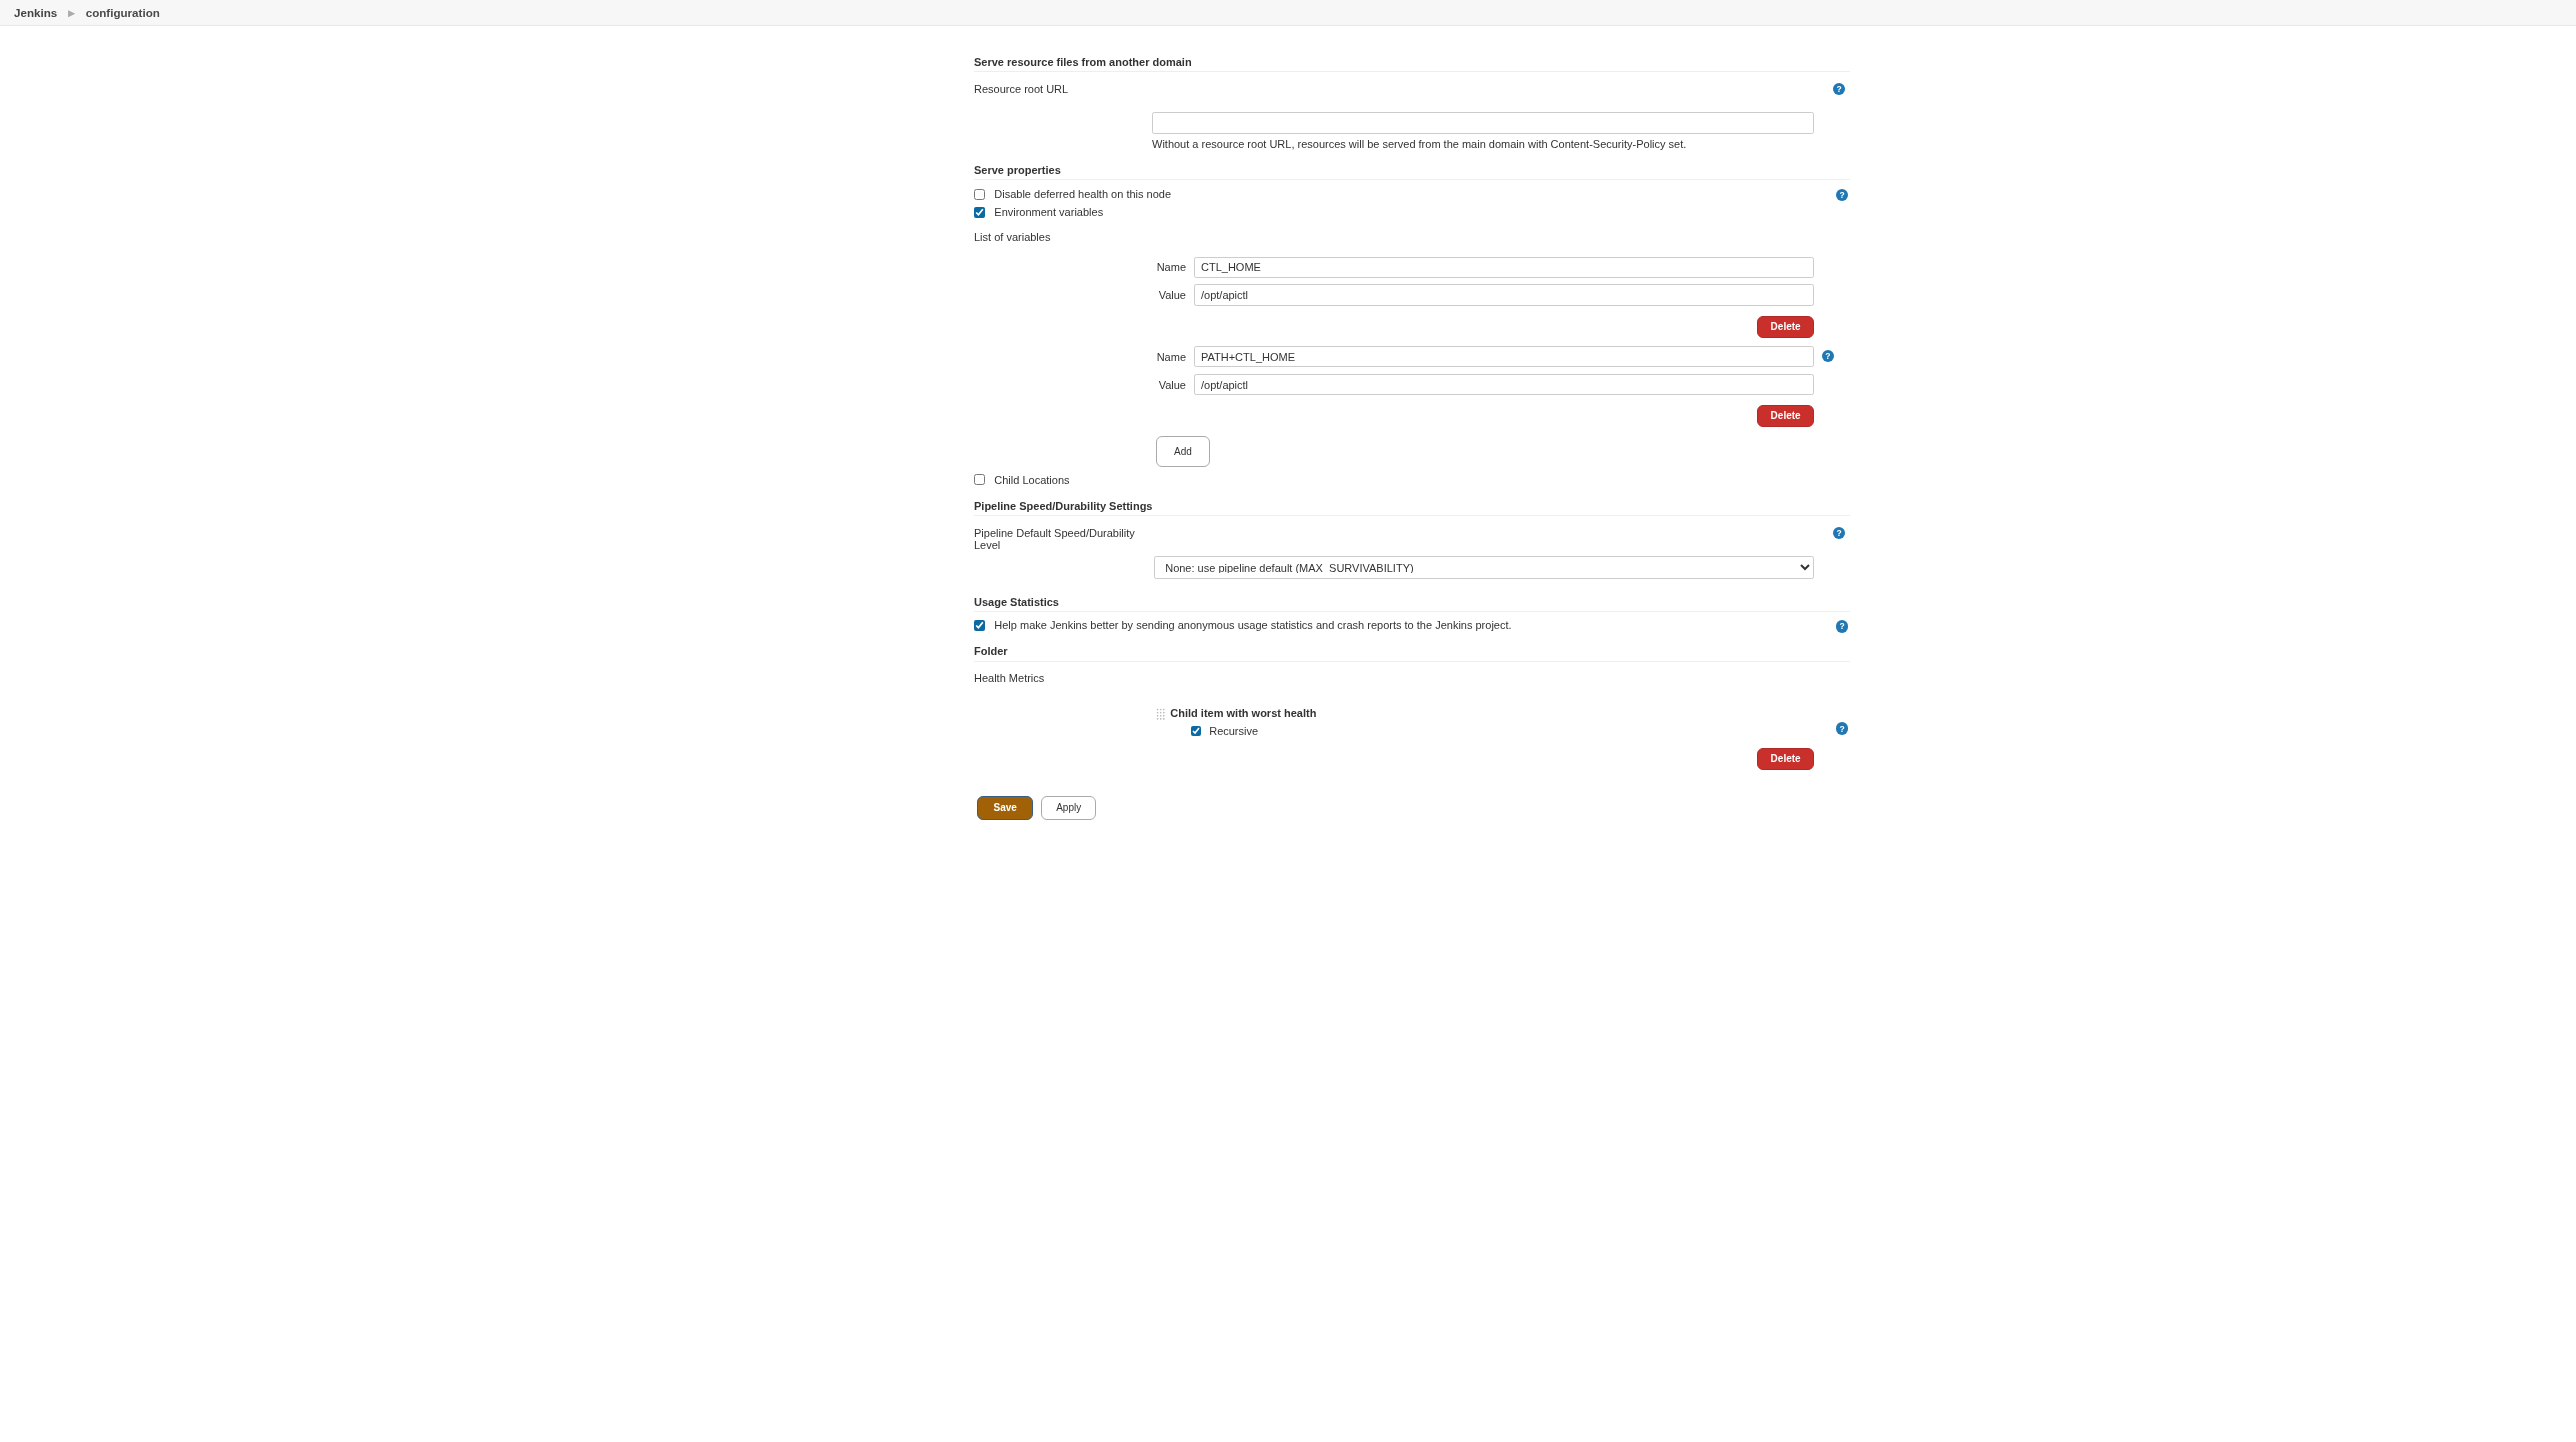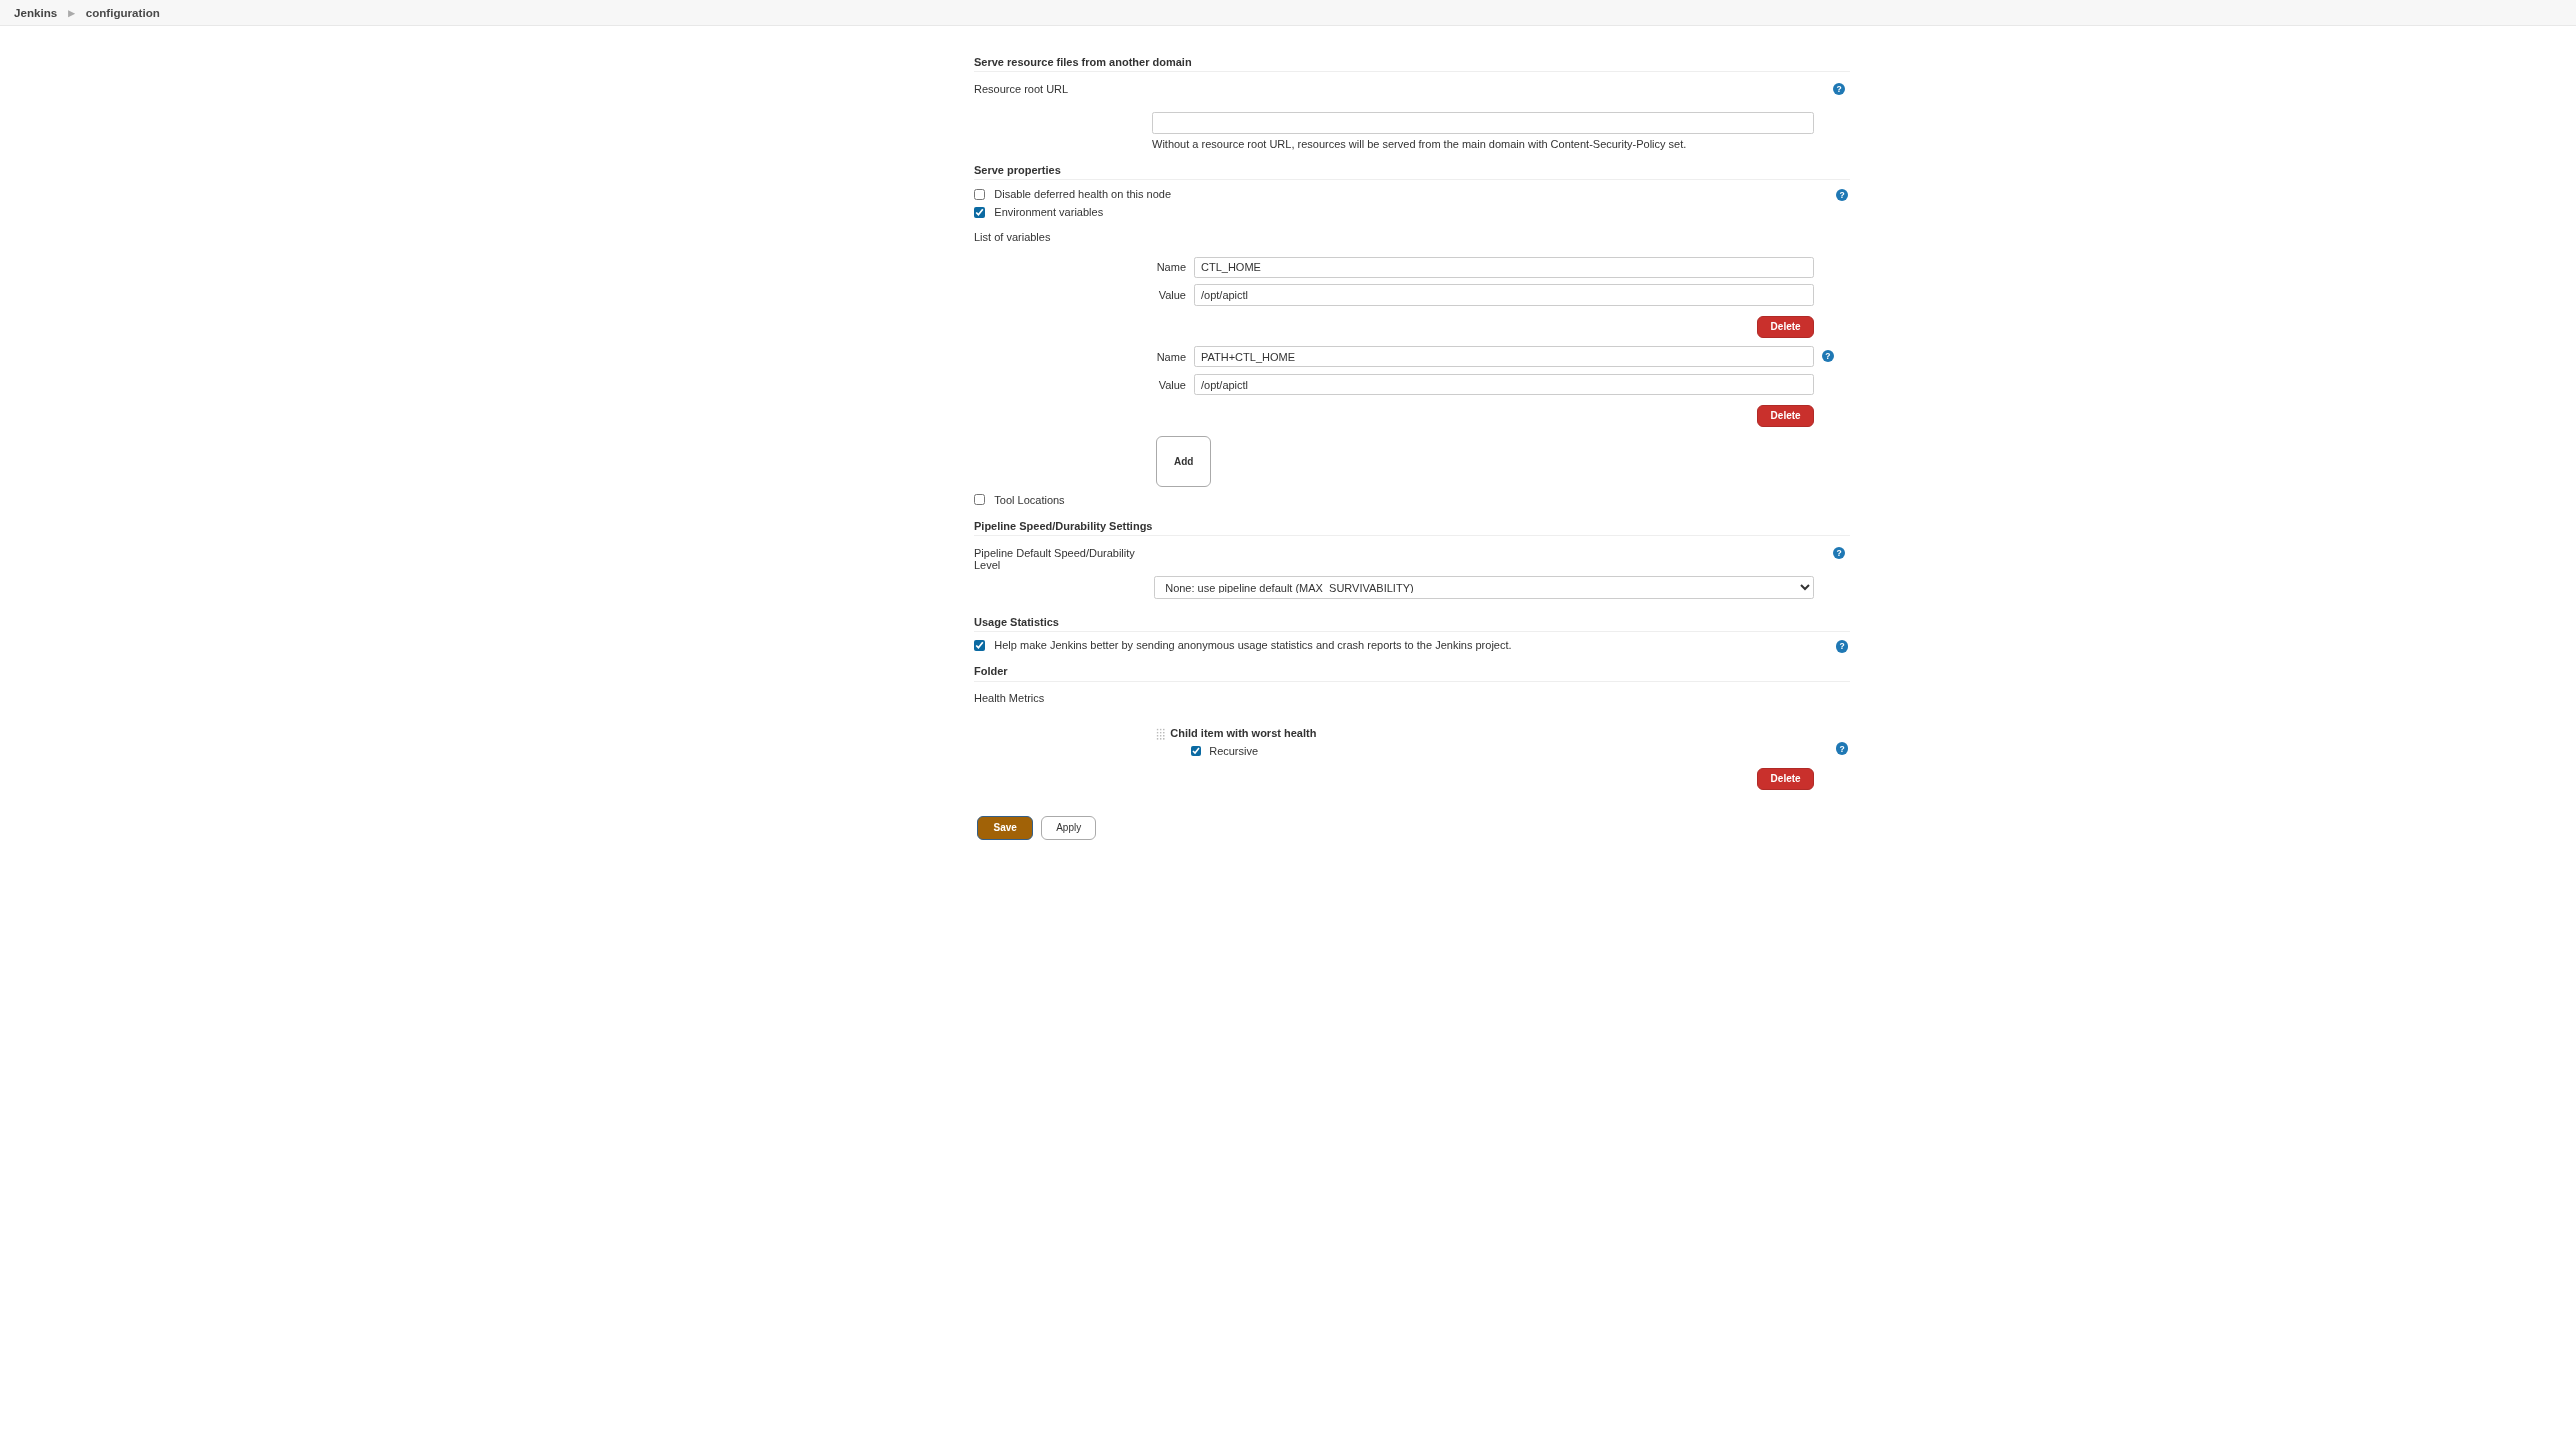--- a/index.html
+++ b/index.html
@@ -255,26 +255,26 @@
           <button class="btn btn-danger">Delete</button>
         </div>
         <span style="position:absolute;right:-20px;top:3.1px;"><span class="help-icon">?</span></span>
       </div>
 
     </div>
     <div class="help-col"></div>
   </div>
 
   <div class="add-btn-wrap">
-    <button class="btn btn-outline" style="padding:19px 17px;font-weight:bold;">Add</button>
+    <button class="btn btn-outline" style="padding:9px 17px;">Add</button>
   </div>
 
   <div class="checkbox-row">
     <input type="checkbox" style="">
-    <span>Tool Locations</span>
+    <span>Child Locations</span>
   </div>
 
   <div class="section-title">Pipeline Speed/Durability Settings</div>
   <hr class="section-rule">
   <div class="row">
     <div class="label-col" style="width:180px;">Pipeline Default Speed/Durability Level</div>
     <div class="field-col">
       <select class="select-input">
         <option selected="">None: use pipeline default (MAX_SURVIVABILITY)</option>
       </select>

